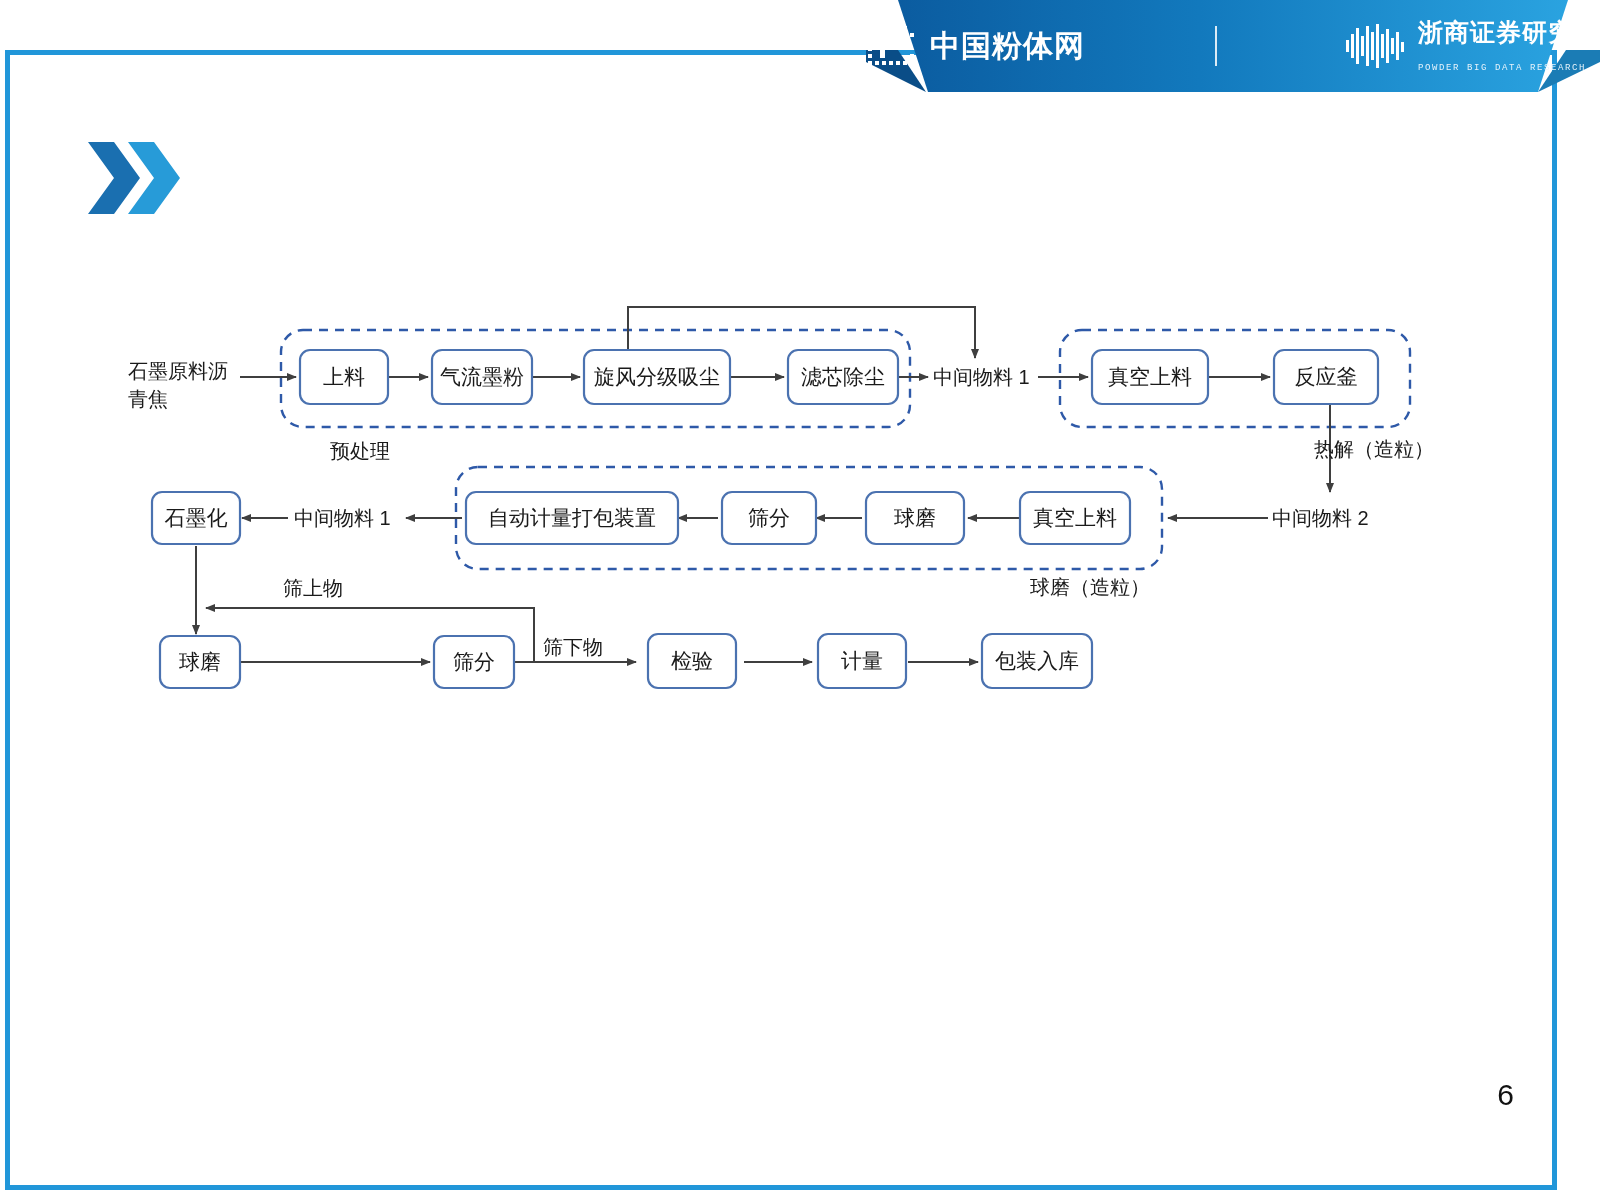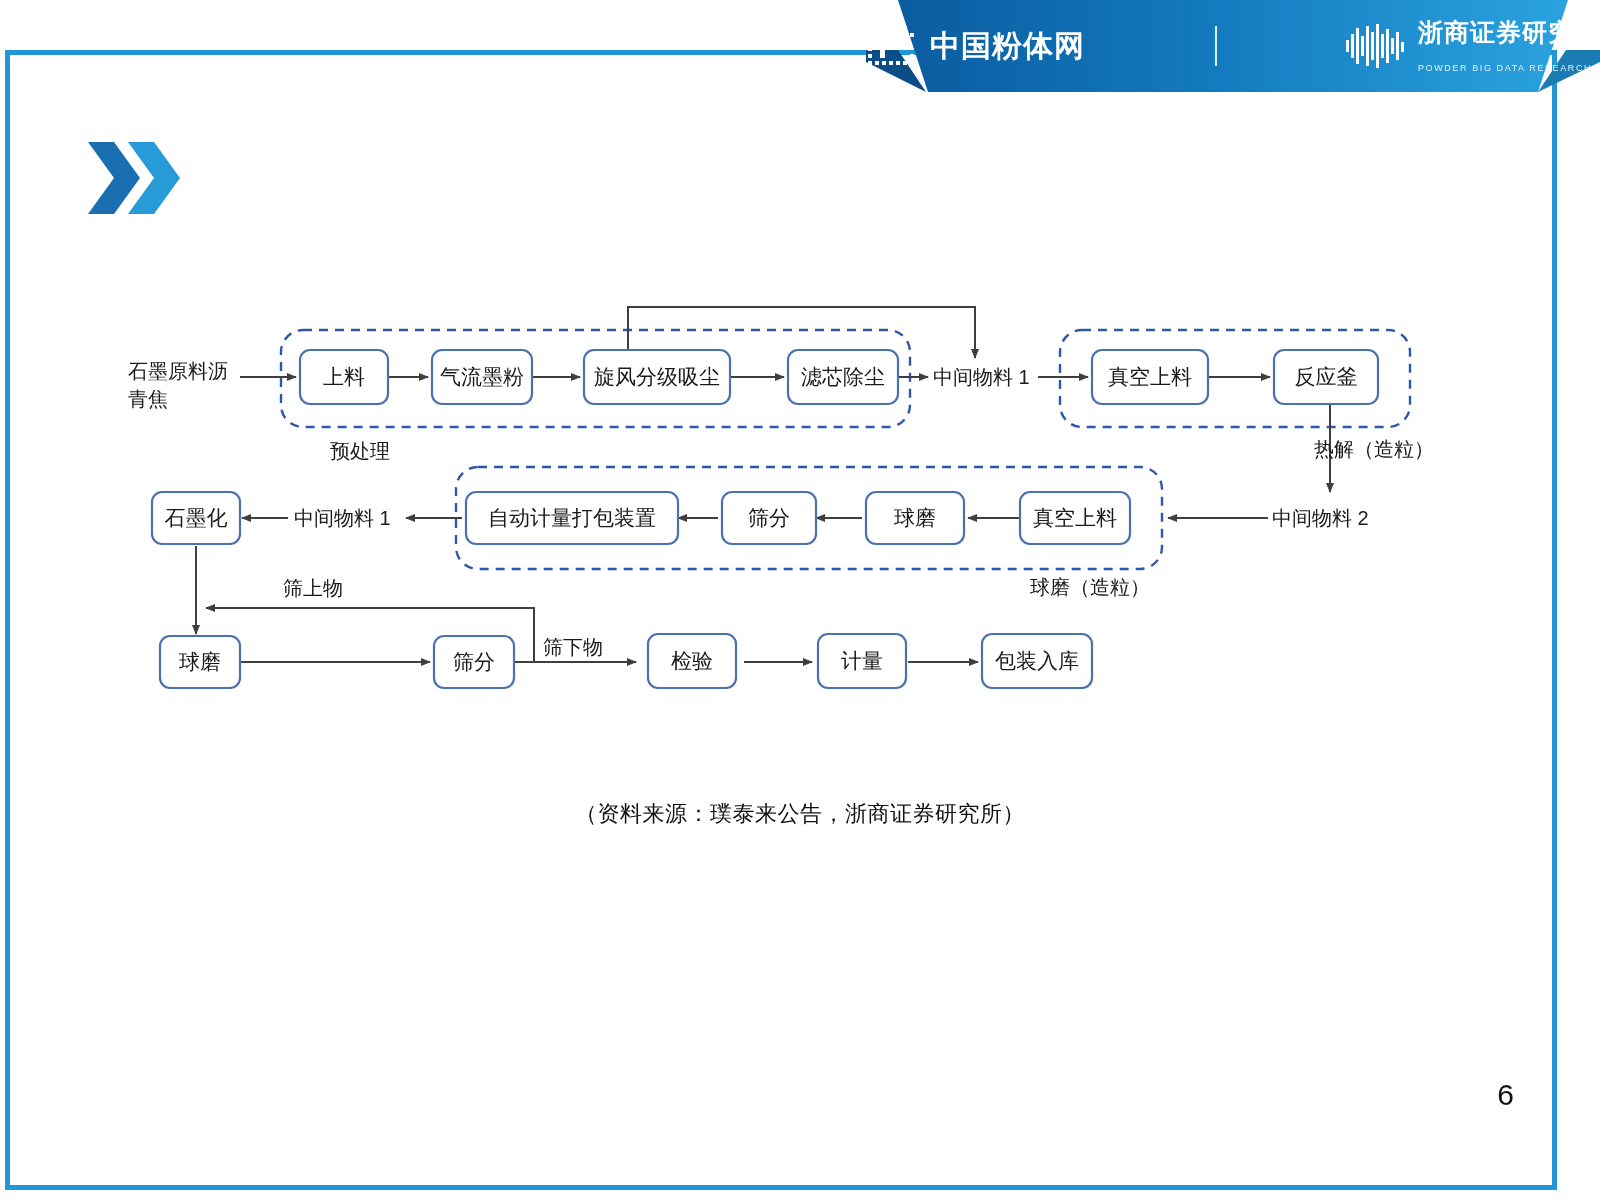--- a/index.html
+++ b/index.html
@@ -49,21 +49,21 @@
     width: 2px; height: 40px; background: rgba(255,255,255,0.85);
   }
   .brand-right { display: flex; align-items: center; gap: 10px; }
   .brand-right-text { display: flex; flex-direction: column; align-items: flex-start; }
   .brand-cn2 {
     color: #ffffff; font-size: 25px; font-weight: bold; letter-spacing: 1px;
     white-space: nowrap; line-height: 1.05;
   }
   .brand-en {
     color: #e6f3fb; font-size: 9px; letter-spacing: 1.6px;
-    white-space: nowrap; margin-top: 18px;
+    white-space: nowrap; margin-top: 18px; font-family: Liberation Mono, monospace;
   }
   
   .chevrons { position: absolute; left: 88px; top: 142px; }
   
   .flow { position: absolute; left: 0; top: 0; width: 1600px; height: 1200px; }
   .flow svg { display: block; }
   .nodeText {
     font-family: "Liberation Sans", "DejaVu Sans", sans-serif;
     font-size: 21px; fill: #1a1a1a;
   }
@@ -288,19 +288,18 @@
 
       <rect class="box" x="982" y="634" width="110" height="54" rx="10"></rect>
       <text class="nodeText" x="1037" y="668" text-anchor="middle">包装入库</text>
 
       <text class="flowLbl" x="283" y="595">筛上物</text>
       <text class="flowLbl" x="543" y="654">筛下物</text>
     </svg>
   </div>
 
   <div class="caption">
-    <div class="cap-sub">（资料来源：璞泰来公告，浙商证券研究所）</div>
   </div>
 
 
   <div class="pageno">6</div>
 
 </div>
 
 </body></html>

